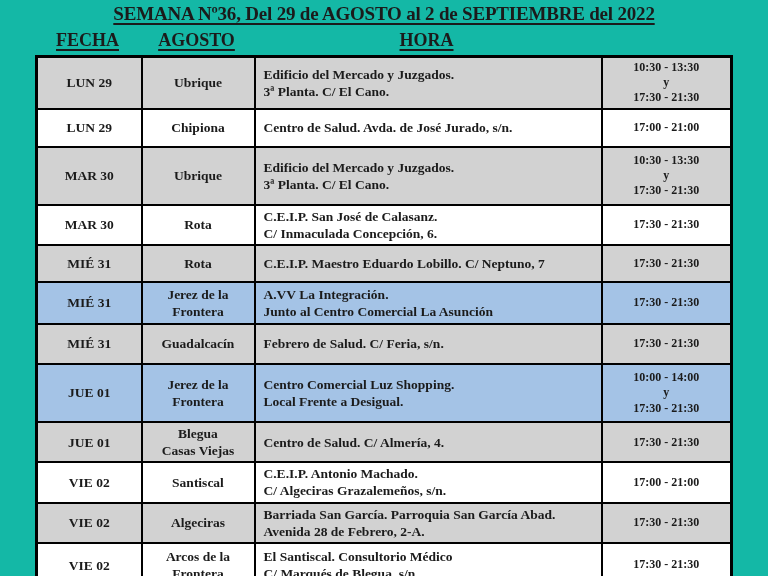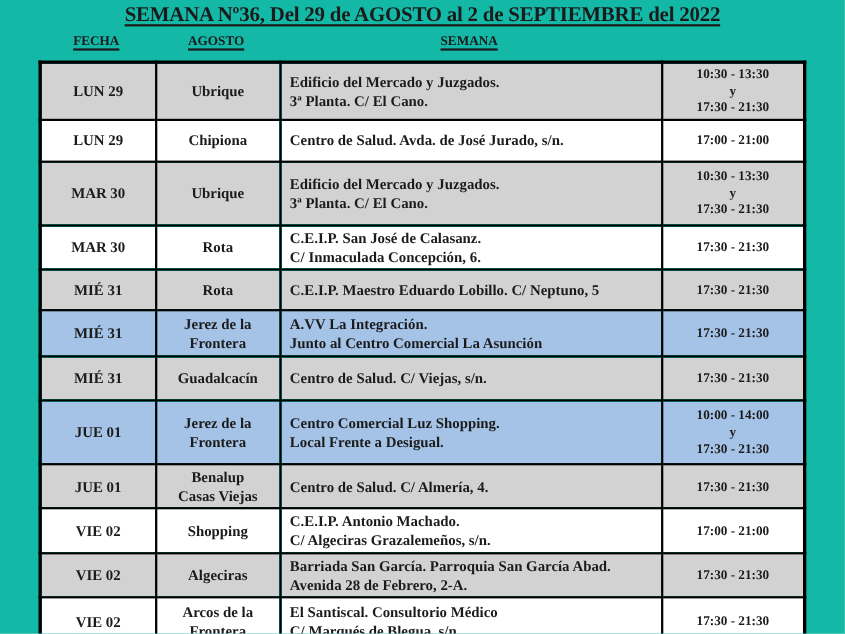--- a/index.html
+++ b/index.html
@@ -26,21 +26,21 @@
   #col-headers {
     position: relative;
     height: 25px;
     margin-top: 5px;
   }
   .col-h {
     position: absolute;
     top: 0;
     text-align: center;
     font-weight: 700;
-    font-size: 12px;
+    font-size: 18px;
     text-decoration: underline;
     text-decoration-thickness: 2px;
     text-underline-offset: 3px;
   }
   #h-fecha  { left: 35px;  width: 105px; }
   #h-ciudad { left: 140px; width: 113px; }
   #h-lugar  { left: 253px; width: 347px; }
   #h-hora   { left: 600px; width: 130px; }
 
   #schedule {
@@ -89,21 +89,21 @@
 </head>
 <body>
 
 <div id="page">
 
   <div id="title">SEMANA Nº36, Del 29 de AGOSTO al 2 de SEPTIEMBRE del 2022</div>
 
   <div id="col-headers">
     <span class="col-h" id="h-fecha">FECHA</span>
     <span class="col-h" id="h-ciudad">AGOSTO</span>
-    <span class="col-h" id="h-lugar">SEMANA</span>
+    <span class="col-h" id="h-lugar">HORA</span>
   </div>
 
   <table id="schedule">
     <colgroup>
       <col style="width:105px">
       <col style="width:113px">
       <col style="width:347px">
       <col style="width:130px">
     </colgroup>
     <tbody>
@@ -134,57 +134,57 @@
       <tr data-bg="white">
         <td class="fecha">MAR 30</td>
         <td class="ciudad">Rota</td>
         <td class="lugar">C.E.I.P. San José de Calasanz.
 C/ Inmaculada Concepción, 6.</td>
         <td class="hora">17:30 - 21:30</td>
       </tr>
       <tr data-bg="gray">
         <td class="fecha">MIÉ 31</td>
         <td class="ciudad">Rota</td>
-        <td class="lugar">C.E.I.P. Maestro Eduardo Lobillo. C/ Neptuno, 5</td>
+        <td class="lugar">C.E.I.P. Maestro Eduardo Lobillo. C/ Neptuno, 7</td>
         <td class="hora">17:30 - 21:30</td>
       </tr>
       <tr data-bg="blue">
         <td class="fecha">MIÉ 31</td>
         <td class="ciudad">Jerez de la
 Frontera</td>
         <td class="lugar">A.VV La Integración.
 Junto al Centro Comercial La Asunción</td>
         <td class="hora">17:30 - 21:30</td>
       </tr>
       <tr data-bg="gray">
         <td class="fecha">MIÉ 31</td>
         <td class="ciudad">Guadalcacín</td>
-        <td class="lugar">Centro de Salud. C/ Viejas, s/n.</td>
+        <td class="lugar">Febrero de Salud. C/ Feria, s/n.</td>
         <td class="hora">17:30 - 21:30</td>
       </tr>
       <tr data-bg="blue">
         <td class="fecha">JUE 01</td>
         <td class="ciudad">Jerez de la
 Frontera</td>
         <td class="lugar">Centro Comercial Luz Shopping.
 Local Frente a Desigual.</td>
         <td class="hora">10:00 - 14:00
 y
 17:30 - 21:30</td>
       </tr>
       <tr data-bg="gray">
         <td class="fecha">JUE 01</td>
-        <td class="ciudad">Benalup
+        <td class="ciudad">Blegua
 Casas Viejas</td>
         <td class="lugar">Centro de Salud. C/ Almería, 4.</td>
         <td class="hora">17:30 - 21:30</td>
       </tr>
       <tr data-bg="white">
         <td class="fecha">VIE 02</td>
-        <td class="ciudad">Shopping</td>
+        <td class="ciudad">Santiscal</td>
         <td class="lugar">C.E.I.P. Antonio Machado.
 C/ Algeciras Grazalemeños, s/n.</td>
         <td class="hora">17:00 - 21:00</td>
       </tr>
       <tr data-bg="gray">
         <td class="fecha">VIE 02</td>
         <td class="ciudad">Algeciras</td>
         <td class="lugar">Barriada San García. Parroquia San García Abad.
 Avenida 28 de Febrero, 2-A.</td>
         <td class="hora">17:30 - 21:30</td>

